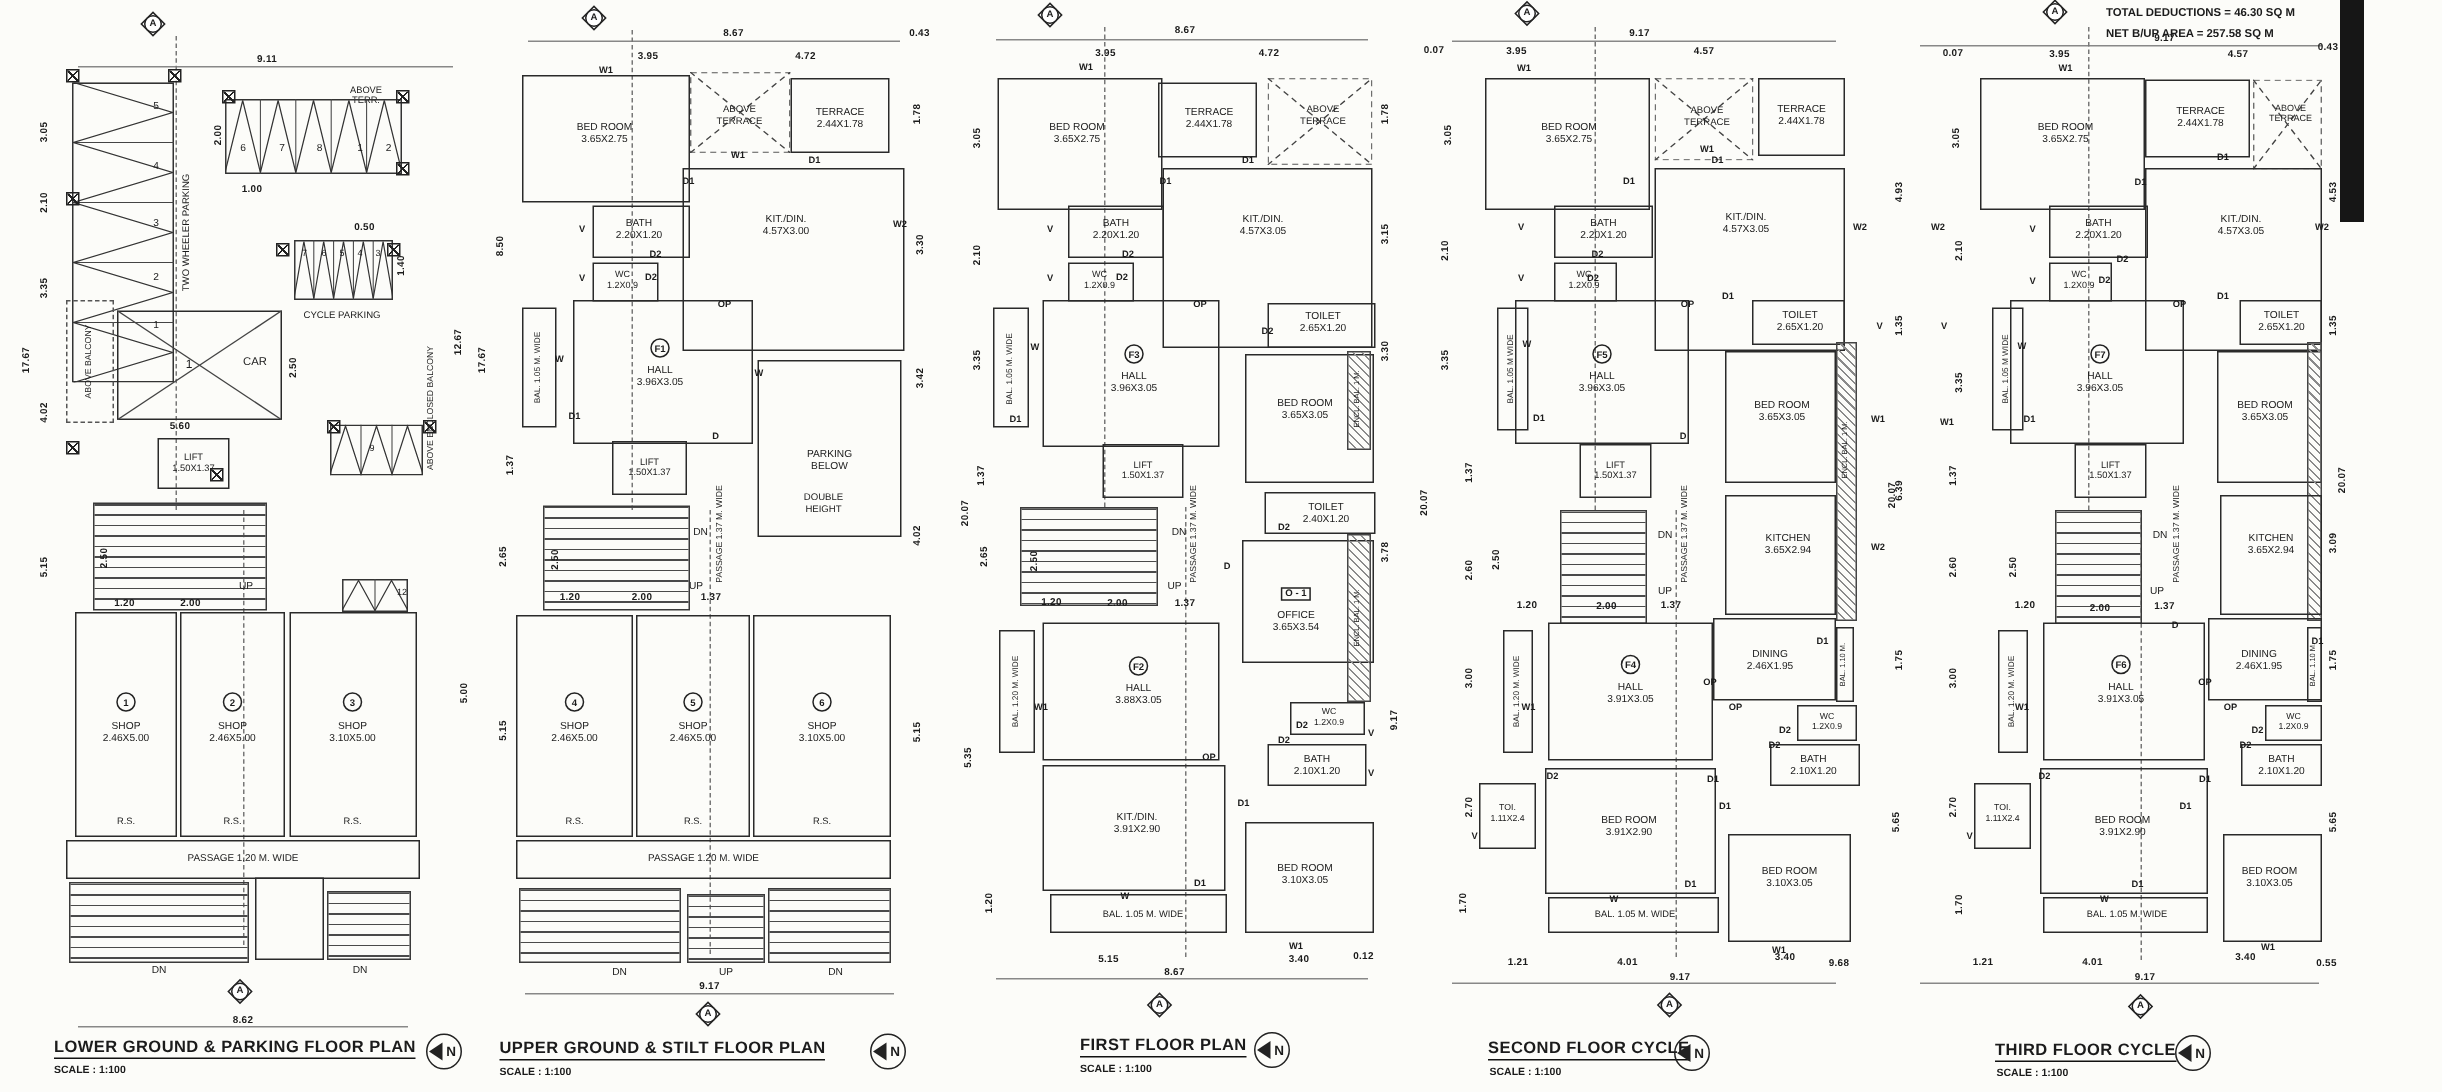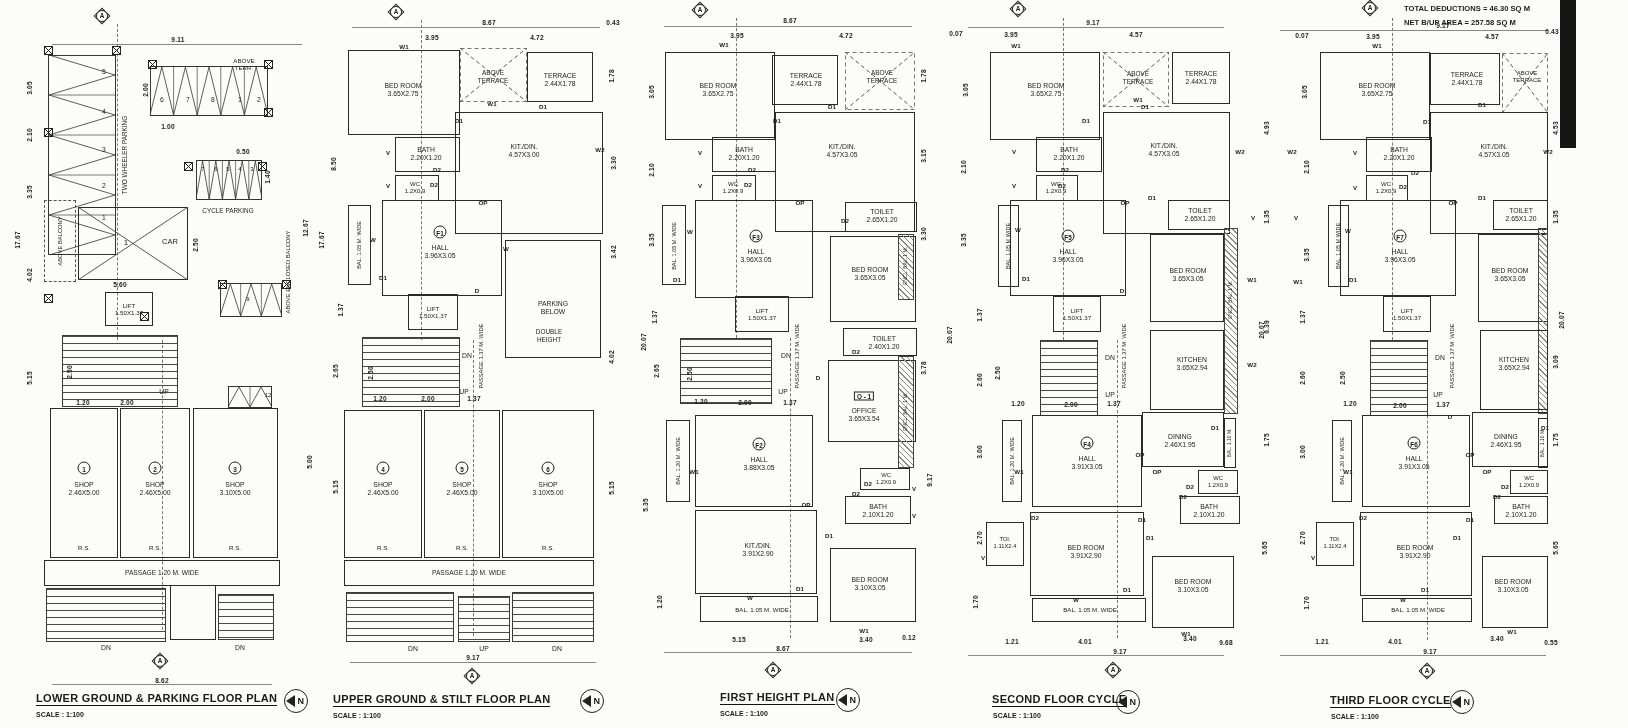--- a/index.html
+++ b/index.html
@@ -449,21 +449,21 @@
     <div class="e vdim" style="left: 930px; top: 480px;">9.17</div>
     <div class="e hrule" style="left: 664px; top: 652px; width: 248px;"></div>
     <div class="e dim" style="left: 739px; top: 640px;">5.15</div>
     <div class="e dim" style="left: 866px; top: 640px;">3.40</div>
     <div class="e dim" style="left: 909px; top: 638px;">0.12</div>
     <div class="e dim" style="left: 783px; top: 649px;">8.67</div>
     <div class="e secmark" style="left: 773px; top: 670px;">
       <div class="sdia"></div>
       <span class="slet">A</span>
     </div>
-    <div class="e title" style="left: 720px; top: 698px;">FIRST HEIGHT PLAN</div>
+    <div class="e title" style="left: 720px; top: 698px;">FIRST FLOOR PLAN</div>
     <div class="e scale" style="left: 720px; top: 713px;">SCALE : 1:100</div>
     <div class="e north" style="left: 848px; top: 700px;">
       <div class="ntri"></div>
       <span class="nlet">N</span>
     </div>
     <div class="e secmark" style="left: 1018px; top: 9px;">
       <div class="sdia"></div>
       <span class="slet">A</span>
     </div>
     <div class="e hrule" style="left: 968px; top: 27px; width: 256px;"></div>

